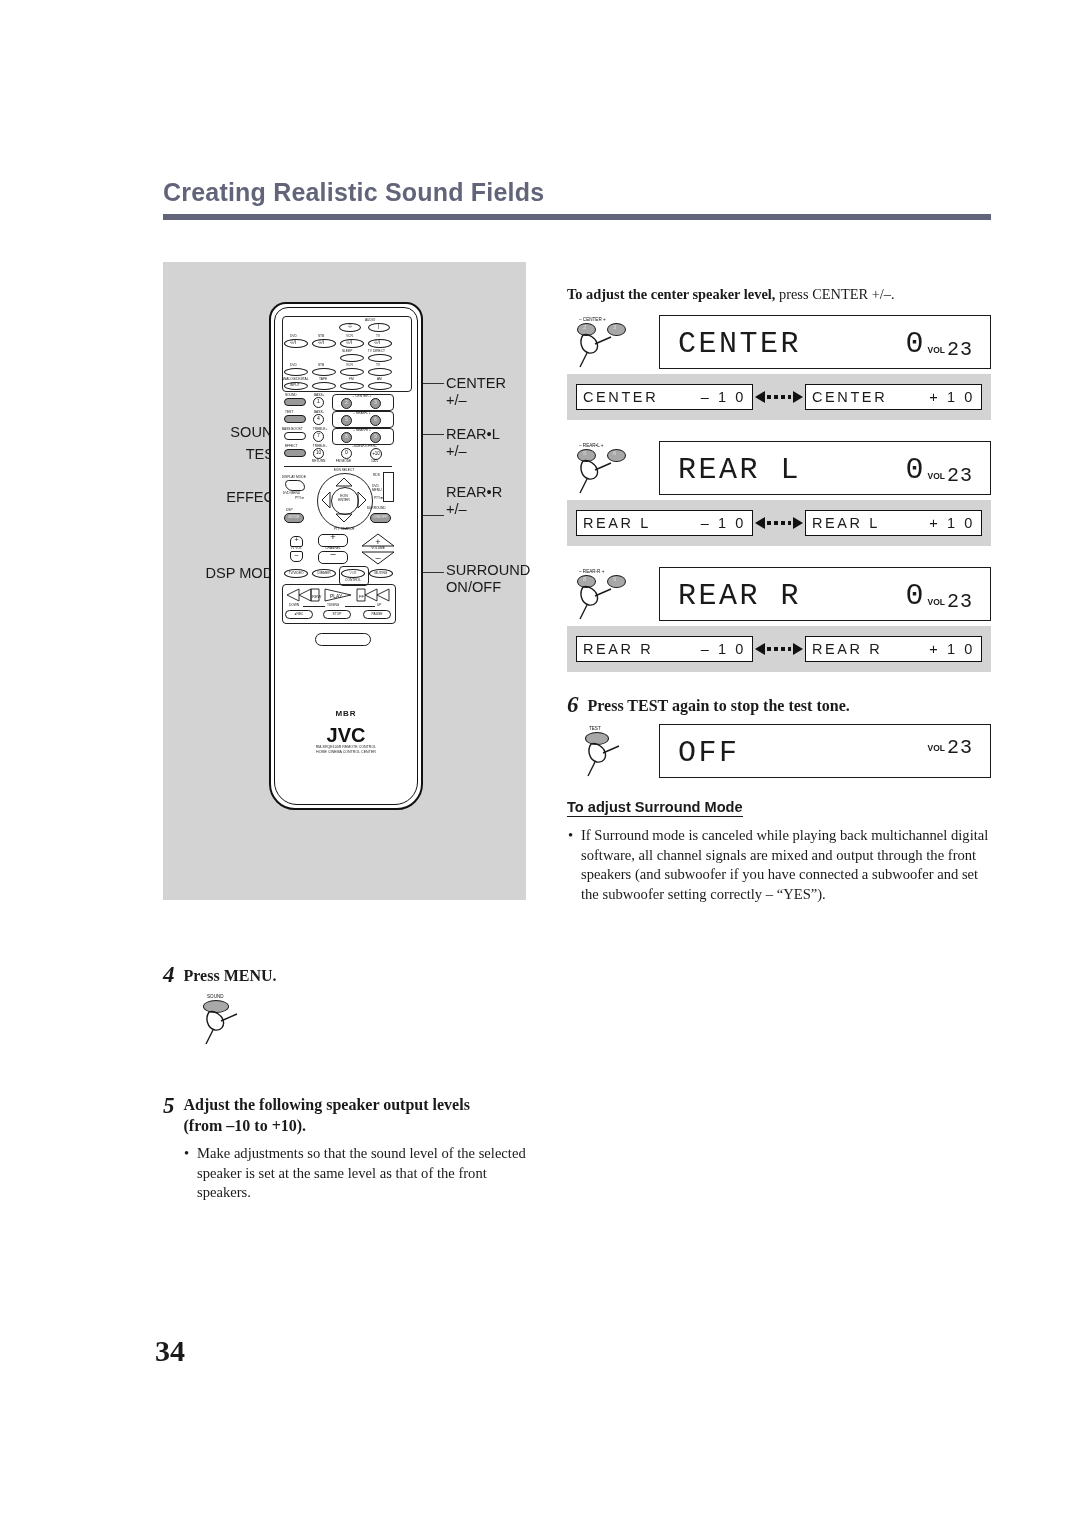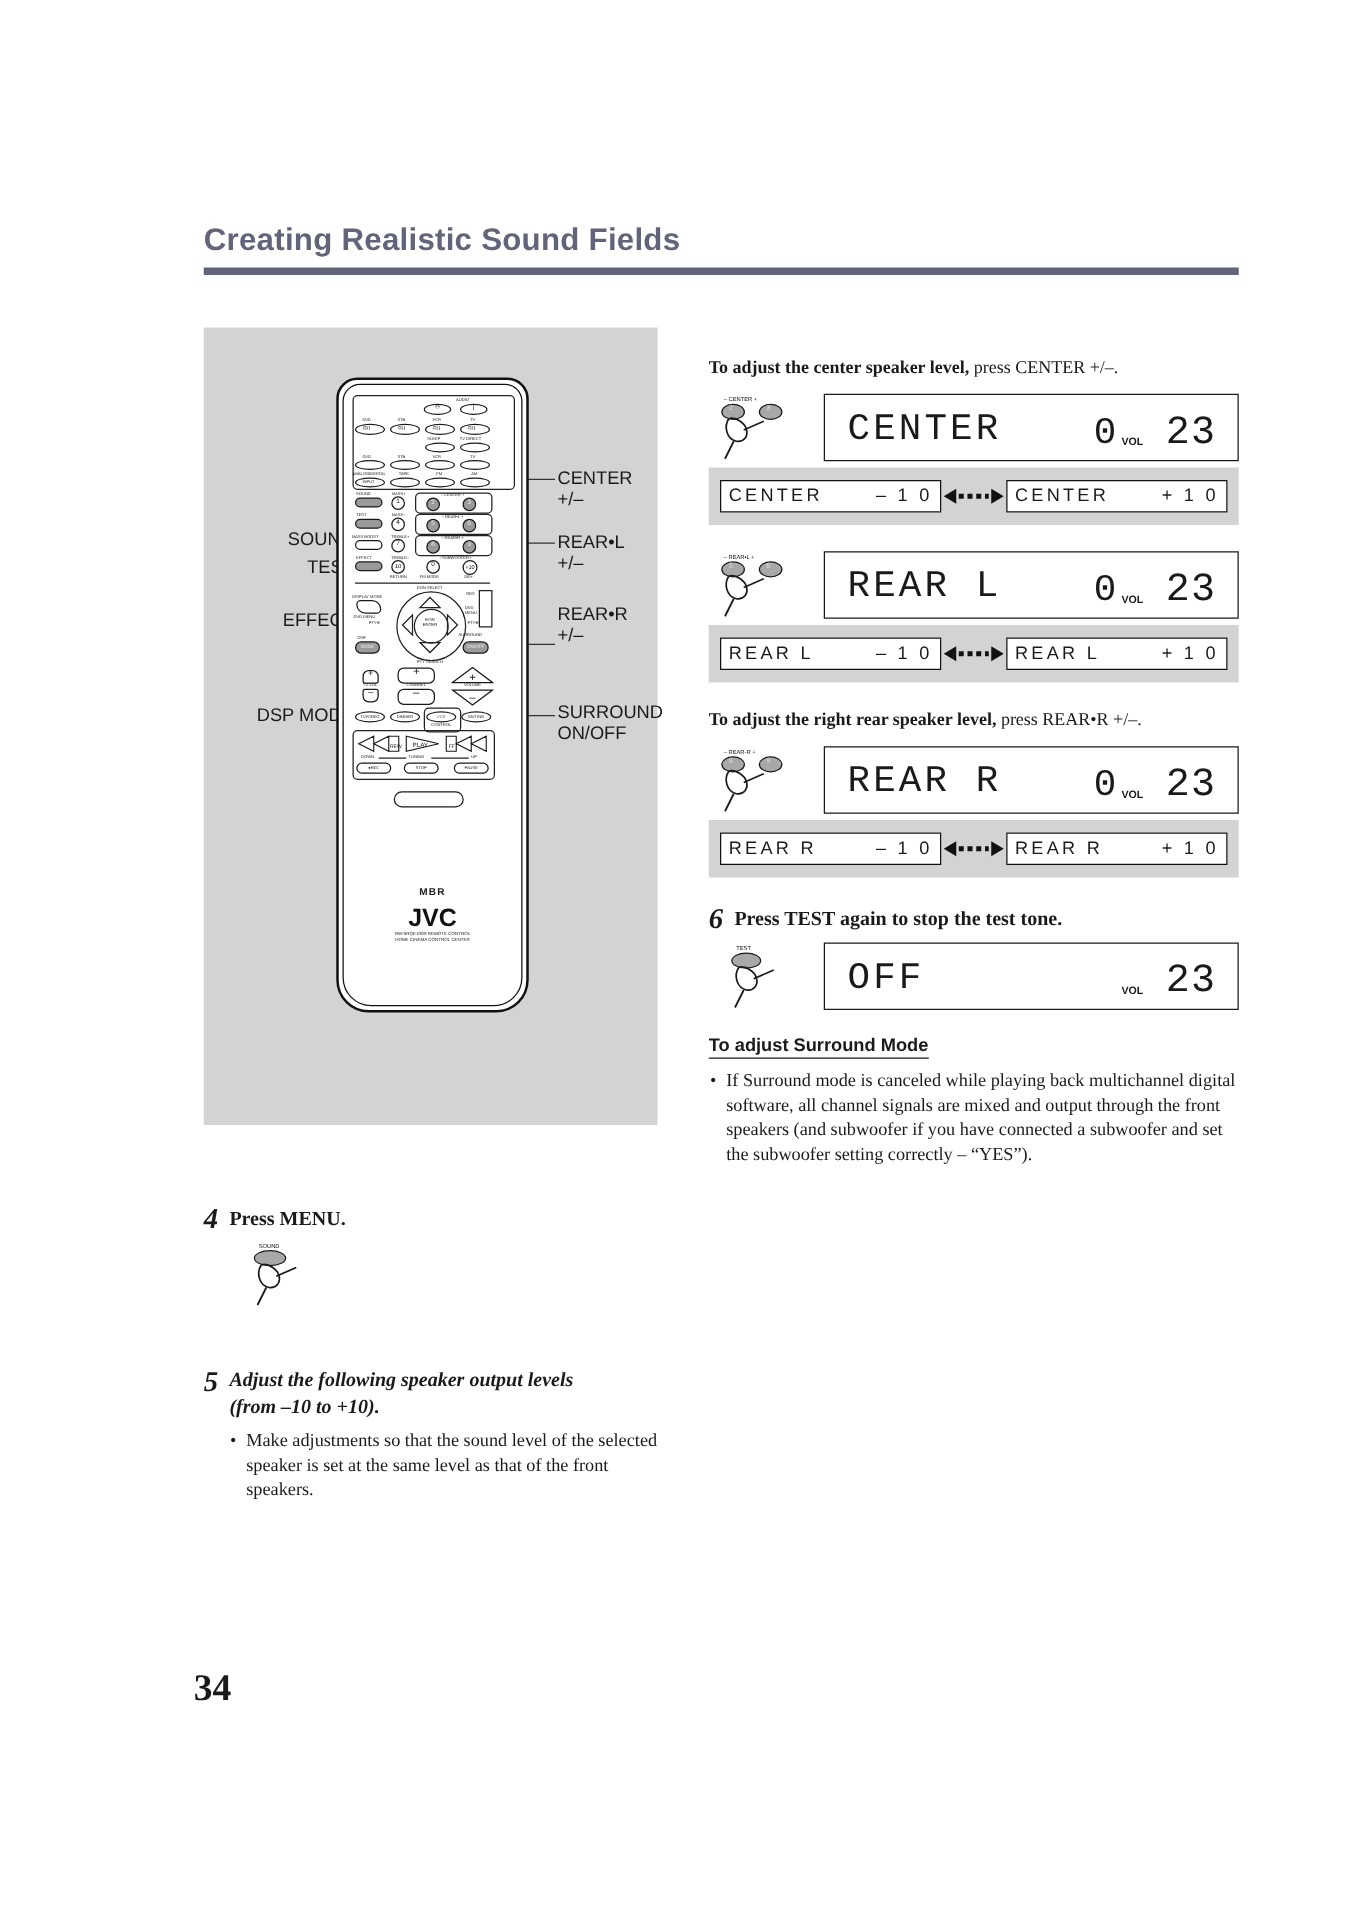--- a/index.html
+++ b/index.html
@@ -81,21 +81,21 @@
     position:absolute;left:18px;top:11px;
     font-family:"Liberation Mono",monospace;font-size:30px;letter-spacing:2.5px;
     color:#1a1a1a;
   }
   .lcd-right{
     position:absolute;right:17px;top:11px;display:flex;align-items:flex-end;
     font-family:"Liberation Mono",monospace;color:#1a1a1a;
   }
   .lcd-lv{font-size:30px;letter-spacing:1px;}
   .lcd-volword{font-size:8.5px;font-weight:bold;padding:0 2px 6px 3px;font-family:"Liberation Sans",sans-serif;}
-  .lcd-vol{font-size:32px;letter-spacing:1px;margin-left:16px;}
+  .lcd-vol{font-size:20px;letter-spacing:1px;}
 
   
   .keyhint{position:absolute;left:0;top:2px;width:88px;height:52px;}
   .kcap{position:absolute;border:1px solid #1a1a1a;background:#a8a8a8;border-radius:50%;}
   .ktxt{position:absolute;font-family:"Liberation Sans",sans-serif;font-size:4.6px;color:#111;white-space:nowrap;}
   .kdig{position:absolute;font-family:"Liberation Sans",sans-serif;font-size:6px;color:#ddd;}
 
   
   .band{
     background:#d3d3d3;padding:10px 9px;display:flex;align-items:center;
@@ -130,21 +130,21 @@
     font-size:14.6px;line-height:19.5px;padding-left:14px;position:relative;
   }
   .bullets li:before{content:"\2022";position:absolute;left:1px;top:0;}
 
   
   .lcol{position:absolute;left:163px;top:963px;width:366px;}
   .s4note{font-size:14.4px;line-height:19px;margin:0;}
   .s4wrap{position:relative;height:66px;margin-top:2px;}
   .s4key{position:absolute;left:38px;top:0;width:80px;height:58px;}
   .s5body{margin-top:34px;}
-  .s5head{font-weight:bold;font-size:16px;line-height:21px;font-style:italic;}
+  .s5head{font-weight:bold;font-size:16px;line-height:21px;}
 
   .pageno{
     position:absolute;left:155px;top:1334px;
     font-family:"Liberation Serif",serif;font-weight:bold;font-size:30px;color:#1a1a1a;
   }
 </style>
 </head>
 <body>
 
 <div class="page">
@@ -492,23 +492,20 @@
           </svg>
         </div>
         <div class="bandbox">
           <span>REAR L</span>
           <span>+ 1 0</span>
         </div>
       </div>
     </div>
 
     <div class="blk">
-      <p class="lead">
-        <b>To adjust the right rear speaker level,</b><span> press REAR•R +/–.</span>
-      </p>
       <div class="lcdrow">
         <div class="keyhint">
           <div class="ktxt" style="left:12px;top:0;">–  REAR-R  +</div>
           <div class="kcap" style="left:10px;top:6px;width:17px;height:11px;"></div>
           <div class="kdig" style="left:16px;top:7px;">8</div>
           <div class="kcap" style="left:40px;top:6px;width:17px;height:11px;"></div>
           <div class="kdig" style="left:46px;top:7px;">9</div>
           <svg style="position:absolute;left:8px;top:14px;" width="60" height="38" viewBox="0 0 60 38">
             <path d="M8 4 C4 10, 6 20, 14 22 C20 23, 24 18, 22 12 C21 8, 14 2, 8 4 Z" fill="none" stroke="#1a1a1a" stroke-width="1.4"></path>
             <path d="M20 13 L36 6" fill="none" stroke="#1a1a1a" stroke-width="1.4"></path>

